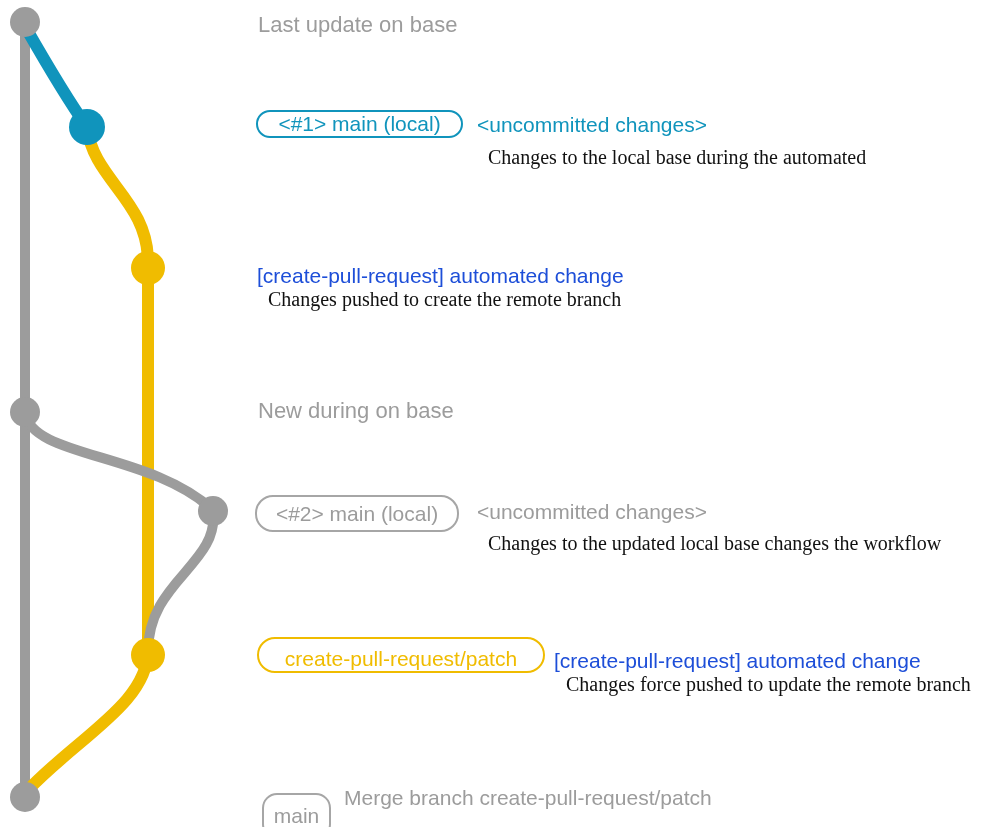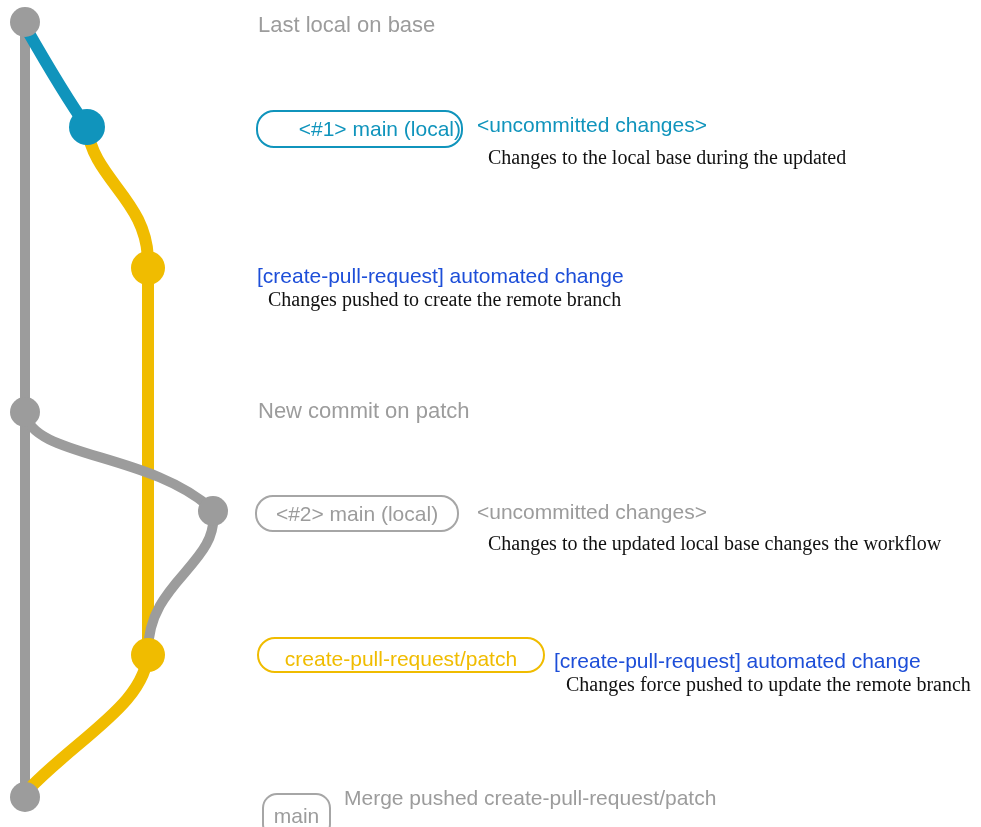--- a/index.html
+++ b/index.html
@@ -43,43 +43,43 @@
 
     <circle cx="25" cy="22" r="15" fill="#9C9C9C"></circle>
     <circle cx="87" cy="127" r="18" fill="#1094BC"></circle>
     <circle cx="148" cy="268" r="17" fill="#F0BC00"></circle>
     <circle cx="25" cy="412" r="15" fill="#9C9C9C"></circle>
     <circle cx="213" cy="511" r="15" fill="#9C9C9C"></circle>
     <circle cx="148" cy="655" r="17" fill="#F0BC00"></circle>
     <circle cx="25" cy="797" r="15" fill="#9C9C9C"></circle>
   </svg>
 
-  <div class="abs sans c-gray" style="left:258px;top:13px;font-size:22px;">Last local on base</div>
+  <div class="abs sans c-gray" style="left:258px;top:13px;font-size:22px;">Last update on base</div>
 
-  <div class="badge b-teal" style="left:256px;top:110px;width:207px;height:38px;justify-content:flex-end;">
+  <div class="badge b-teal" style="left:256px;top:110px;width:207px;height:28px;">
     <span>&lt;#1&gt; main (local)</span>
   </div>
   <div class="abs sans c-teal" style="left:477px;top:113px;">&lt;uncommitted changes&gt;</div>
-  <div class="abs serif" style="left:488px;top:146px;">Changes to the local base during the updated</div>
+  <div class="abs serif" style="left:488px;top:146px;">Changes to the local base during the automated</div>
 
   <div class="abs sans c-yellow" style="left:257px;top:257px;">[create-pull-request] automated change</div>
   <div class="abs serif" style="left:268px;top:288px;">Changes pushed to create the remote branch</div>
 
-  <div class="abs sans c-gray" style="left:258px;top:399px;font-size:22px;">New commit on patch</div>
+  <div class="abs sans c-gray" style="left:258px;top:399px;font-size:22px;">New during on base</div>
 
   <div class="badge b-gray" style="left:255px;top:495px;width:204px;height:37px;justify-content:center;">
     <span>&lt;#2&gt; main (local)</span>
   </div>
   <div class="abs sans c-gray" style="left:477px;top:500px;">&lt;uncommitted changes&gt;</div>
   <div class="abs serif" style="left:488px;top:532px;">Changes to the updated local base changes the workflow</div>
 
   <div class="badge b-yellow" style="left:257px;top:637px;width:288px;height:36px;">
     <span>create-pull-request/patch</span>
   </div>
   <div class="abs sans c-yellow" style="left:554px;top:642px;">[create-pull-request] automated change</div>
   <div class="abs serif" style="left:566px;top:673px;">Changes force pushed to update the remote branch</div>
 
   <div class="badge b-gray" style="left:262px;top:781px;width:69px;height:46px;border-radius:15px;margin-top:12px;">
     <span>main</span>
   </div>
-  <div class="abs sans c-gray" style="left:344px;top:786px;">Merge pushed create-pull-request/patch</div>
+  <div class="abs sans c-gray" style="left:344px;top:786px;">Merge branch create-pull-request/patch</div>
 
 </div>
 
 </body></html>

